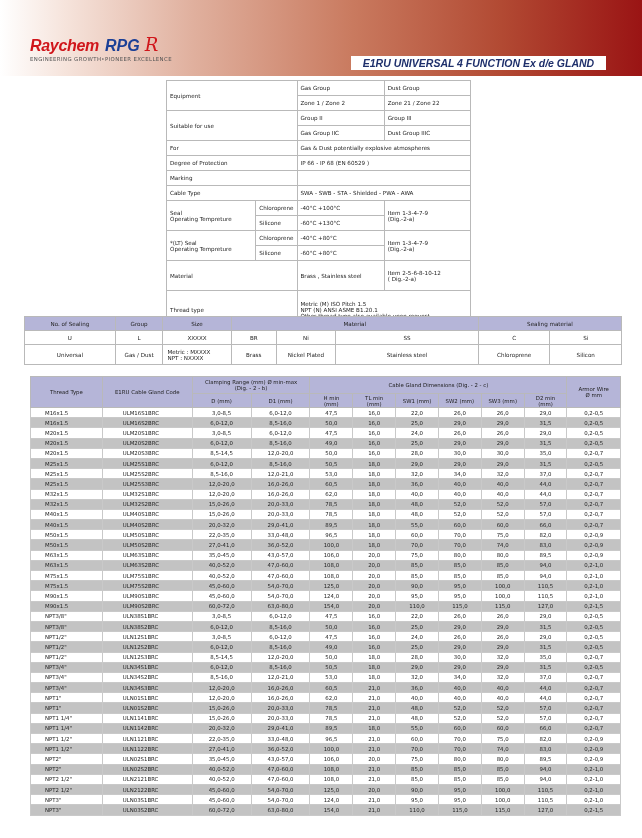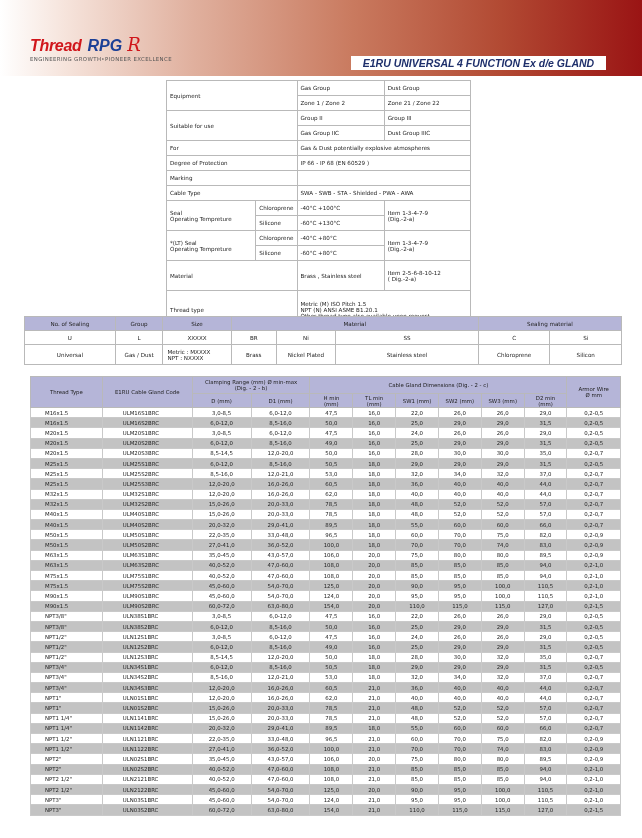--- a/index.html
+++ b/index.html
@@ -52,21 +52,21 @@
   .dims td.cd { text-align: left; padding-left: 20px; }
   .dims tbody tr:nth-child(even) td { background: #c3c3c3; }
   .dims tbody tr:nth-child(odd) td { background: #ffffff; }
 </style>
 </head>
 <body>
 
 <div class="header">
   <div class="logo">
     <div class="logo-line">
-      <span class="logo-raychem">Thread</span>
+      <span class="logo-raychem">Raychem</span>
       <span class="logo-rpg">RPG</span>
       <span class="logo-mark">R</span>
     </div>
     <div class="logo-tagline">ENGINEERING GROWTH•PIONEER EXCELLENCE</div>
   </div>
   <div class="title-box">
     <span>E1RU UNIVERSAL 4 FUNCTION Ex d/e GLAND</span>
   </div>
 </div>
 

